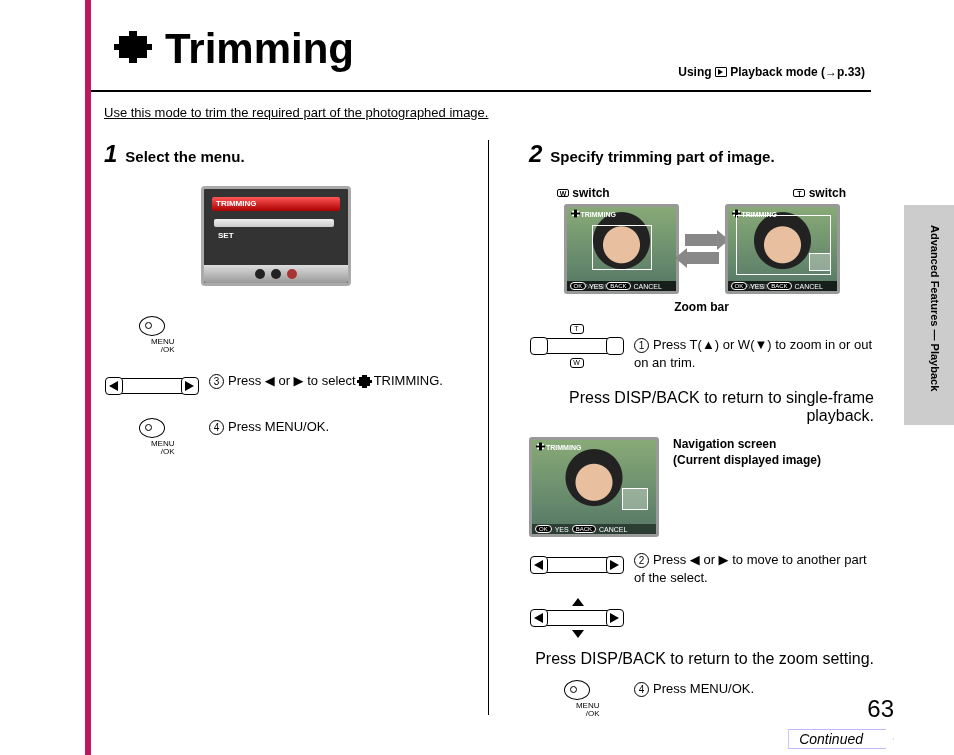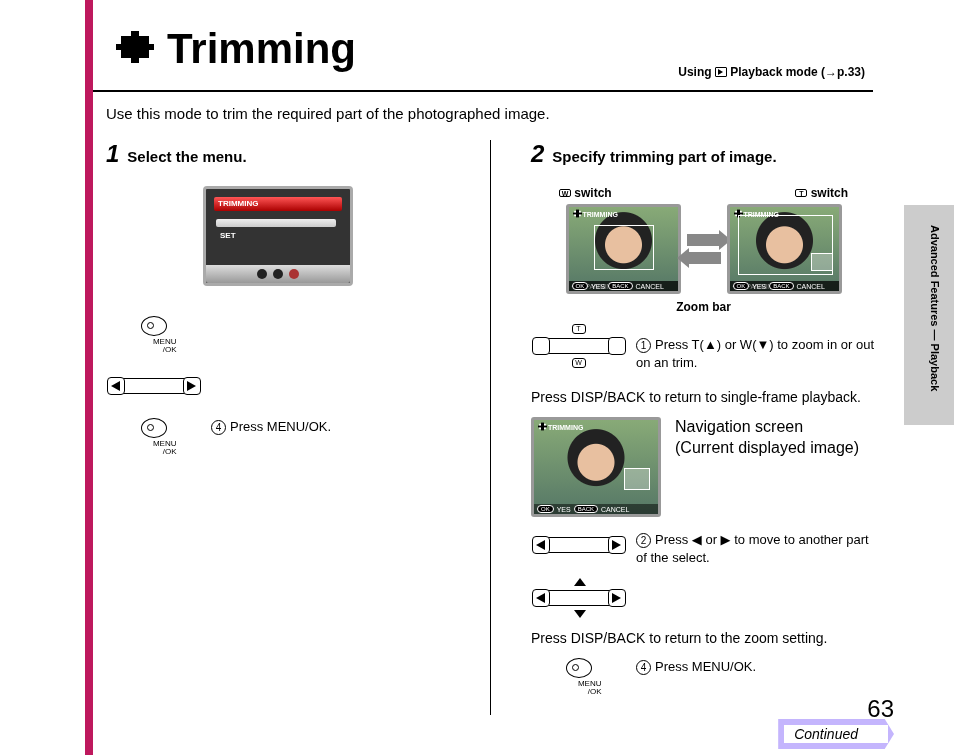--- a/index.html
+++ b/index.html
@@ -8,28 +8,28 @@
     background: #fff;
     width: 954px;
     height: 755px;
     position: relative;
     overflow: hidden;
   }
   .page {
     position: absolute;
     left: 85px; top: 0;
     width: 850px; height: 755px;
-    border-left: 8px solid #be185d;
+    border-left: 6px solid #be185d;
   }
   .header-sep { position:absolute; left:0; top:90px; width:780px; height:2px; background:#000; }
   .title-row { position:absolute; left:20px; top:25px; display:flex; align-items:center; }
   .trim-icon { margin-right:10px; }
   .title { font-size:42px; font-weight:bold; }
   .using-playback { position:absolute; right:70px; top:65px; font-size:12px; font-weight:bold; }
-  .subtitle { position:absolute; left:13px; top:105px; font-size:15px; }
+  .subtitle { position:absolute; left:13px; top:105px; font-size:13px;text-decoration:underline; }
   .cols { position:absolute; left:13px; top:140px; width:770px; height:575px; display:flex; }
   .col { width:385px; position:relative; }
   .col.left { border-right:1px solid #000; padding-right:40px; }
   .col.right { padding-left:40px; }
   .stepnum { font-size:24px; font-style:italic; font-weight:bold; margin-right:8px; }
   .stephead { font-size:15px; font-weight:bold; display:flex; align-items:baseline; margin-bottom:18px; }
   
   .lcd {
     width:150px; height:100px; background:#333; border:3px solid #aaa; border-radius:4px;
     margin:0 auto 30px auto; position:relative; color:#fff; font-size:8px;
@@ -97,39 +97,39 @@
   .sw-labels { display:flex; justify-content:space-between; font-size:12px; font-weight:bold;
     padding:0 28px 4px 28px; }
   .zoombar-lbl { text-align:center; font-size:12px; font-weight:bold; margin:4px 0 10px; }
   .zoompad { width:90px; height:44px; position:relative; margin:0 auto; }
   .zoompad .zo { position:absolute; left:0; top:14px; width:90px; height:16px; border:1.5px solid #000;
     border-radius:10px; }
   .zoompad .zl,.zoompad .zr{position:absolute;top:13px;width:18px;height:18px;border:1.5px solid #000;border-radius:4px;background:#fff;}
   .zoompad .zl{left:-2px}.zoompad .zr{right:-2px}
   .zoompad .zt,.zoompad .zb{position:absolute;left:38px;width:14px;height:10px;border:1.5px solid #000;border-radius:3px;background:#fff;font-size:7px;text-align:center;line-height:8px;}
   .zoompad .zt{top:0}.zoompad .zb{bottom:0}
-  .plain { font-size:14px; margin:8px 0 12px; }
+  .plain { font-size:16px; margin:8px 0 12px;text-align:right; }
   .navscreen-row { display:flex; gap:14px; align-items:flex-start; margin-bottom:14px;}
-  .navlbl { font-size:16px; font-weight:normal; line-height:1.3; }
+  .navlbl { font-size:12px; font-weight:bold; line-height:1.3; }
   .pill { display:inline-block; border:1px solid #fff; border-radius:6px; padding:0 3px; font-size:6px;
     background:#000; }
   .trimsq { display:inline-block; width:11px; height:9px; background:#000; position:relative; vertical-align:-1px;}
   .trimsq::before,.trimsq::after{content:"";position:absolute;background:#000;}
   .trimsq::before{left:-2px;top:3px;width:15px;height:3px;}
   .trimsq::after{left:3px;top:-2px;width:5px;height:13px;}
   .wbox{display:inline-block;width:12px;height:8px;border:1px solid #000;border-radius:2px;font-size:7px;line-height:7px;text-align:center;vertical-align:1px;}
   
   .sidetab { position:absolute; right:0; top:205px; width:50px; height:220px;
     background:#ccc; }
   .sidetab .vt { position:absolute; right:13px; top:20px; font-size:11px; font-weight:bold;
     writing-mode:vertical-rl; }
   .pagenum { position:absolute; right:60px; bottom:32px; font-size:24px; }
   .continued {
     position:absolute; right:60px; bottom:6px; font-size:14px; font-style:italic;
-    border:6px solid #c4b5fd; padding:1px 30px 1px 10px;
+    border:1px solid #c4b5fd; padding:1px 30px 1px 10px;
     clip-path: polygon(0 0, 92% 0, 100% 50%, 92% 100%, 0 100%);
   }
   .pbicon{display:inline-block;width:12px;height:10px;border:1.5px solid #000;border-radius:1px;position:relative;vertical-align:-1px;}
   .pbicon::after{content:"";position:absolute;left:2px;top:1px;border-top:3.5px solid transparent;border-bottom:3.5px solid transparent;border-left:5px solid #000;}
 </style>
 </head>
 <body>
 
 <div class="page">
   <div class="title-row">
@@ -185,20 +185,21 @@
             <div class="navpad">
           <div class="oval"></div>
               <div class="lbtn">
                 <span class="tri-l"></span>
               </div>
               <div class="rbtn">
                 <span class="tri-r"></span>
               </div>
         </div>
           </div>
+        <div class="txt"><span class="circ">3</span><span>Press ◀ or ▶ to select </span><span class="trimsq"></span><span> TRIMMING.</span></div>
       </div>
 
       <div class="instr">
         <div class="ctrl">
             <div class="menuok">
           <div class="ring"></div>
               <div class="lbl" style="white-space:pre;">MENU
 /OK</div>
         </div>
           </div>

